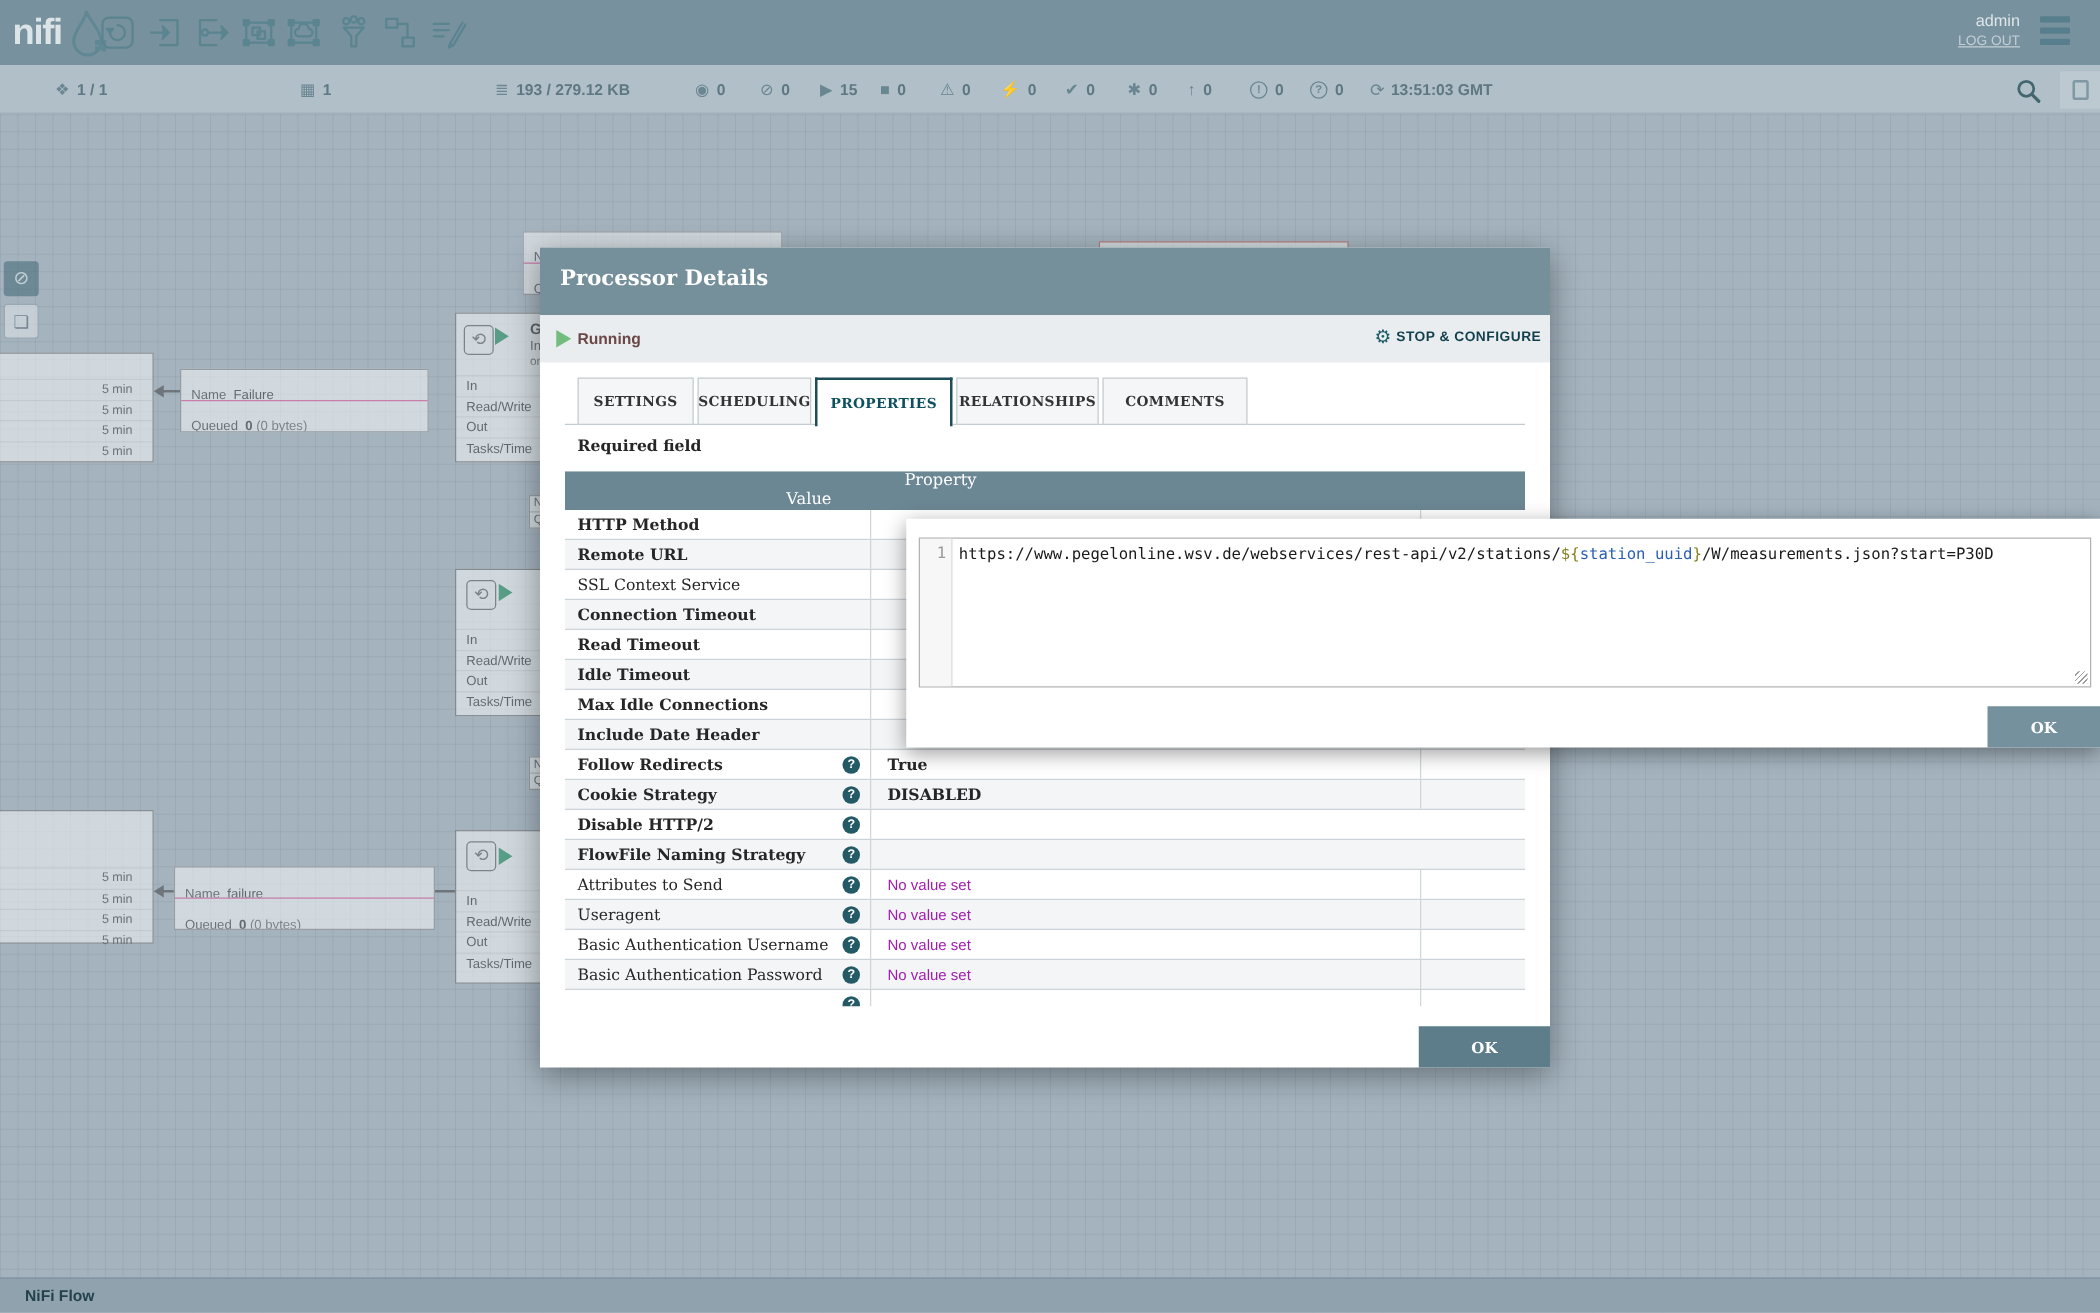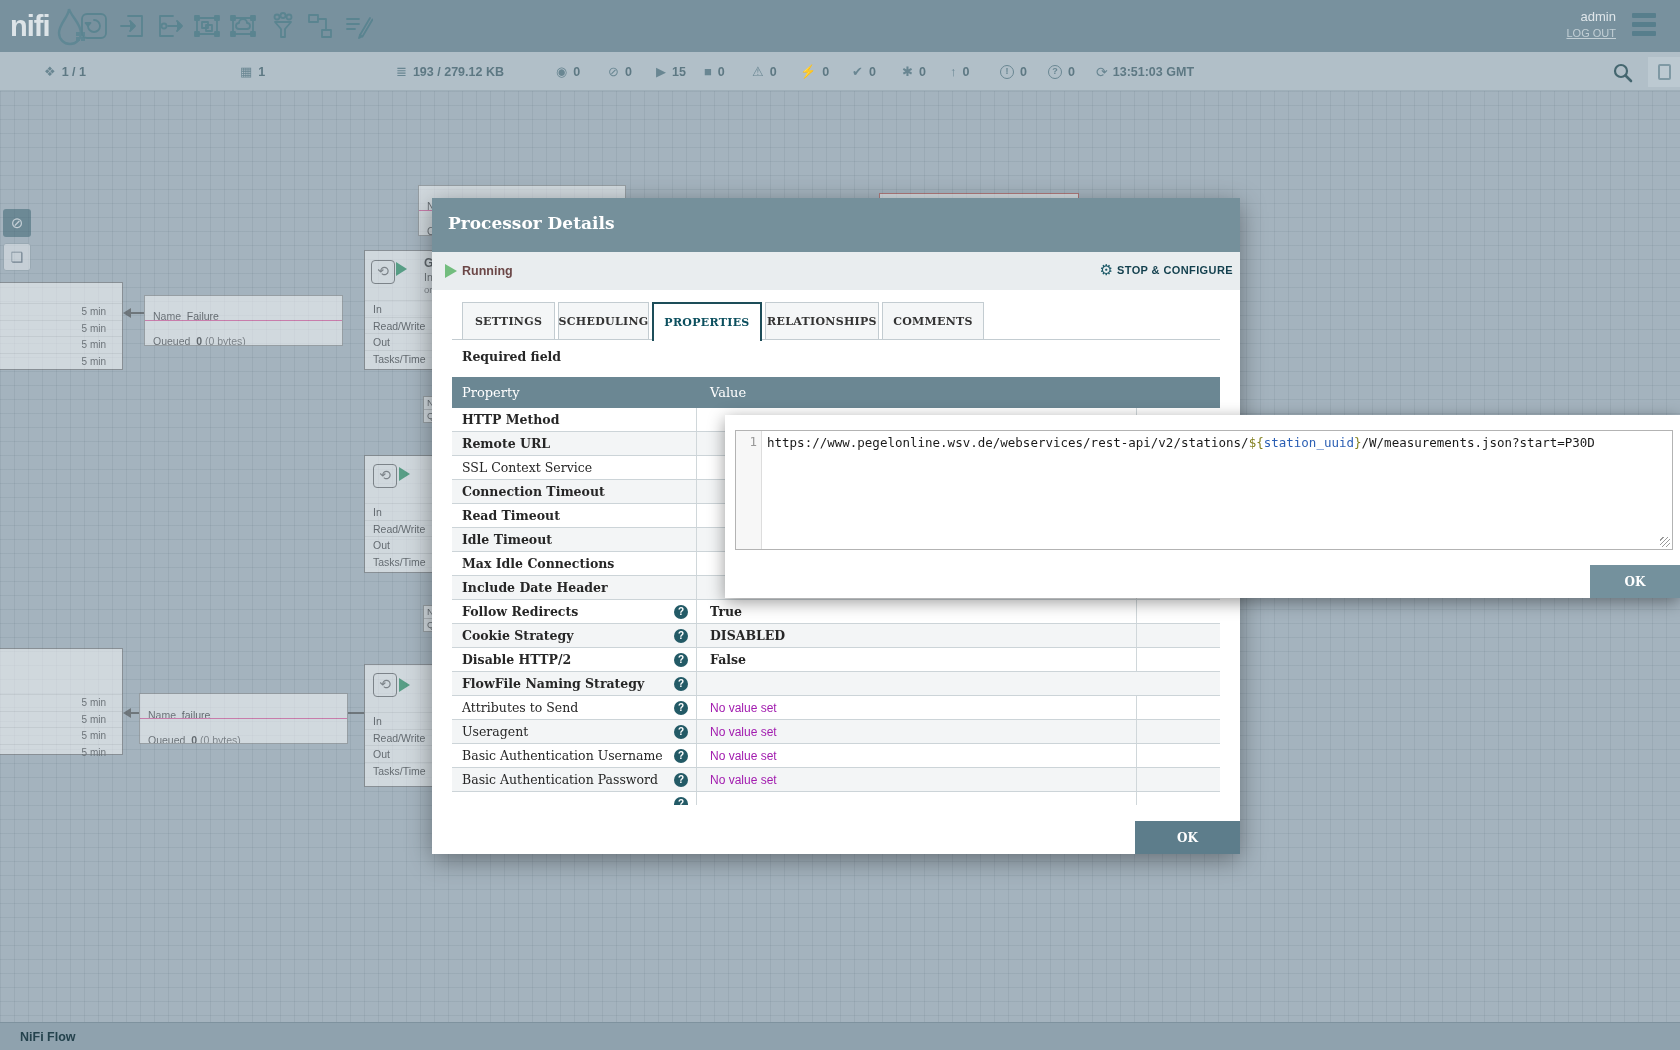--- a/index.html
+++ b/index.html
@@ -102,21 +102,21 @@
     background:#f4f6f7; border:1px solid #c3ccd1; font-family:"DejaVu Serif", serif;
     font-weight:bold; font-size:11px; color:#333; letter-spacing:.3px; }
   .tab.active { background:#fff; border:2px solid #1d4d59; border-bottom:none; height:39px;
     color:#0c4f5e; position:relative; z-index:2; }
   #tab-underline { position:absolute; left:20px; right:20px; top:141px; height:1px; background:#c3ccd1; }
   #required-note { position:absolute; left:30px; top:151px; font-family:"DejaVu Serif", serif;
     font-weight:bold; font-size:12.5px; color:#262626; }
 
   #ptable { position:absolute; left:20px; top:179px; width:768px; height:428px; overflow:hidden; }
   #ptable-head { display:flex; height:31px; background:#6b8793; color:#fff;
-    font-family:"DejaVu Serif", serif; font-size:13px; align-items:center; }
+    font-family:"DejaVu Serif", serif; font-size:13px; align-items:center;flex-direction:column; }
   .ph-prop { width:245px; padding-left:10px; }
   .ph-val { width:440px; padding-left:13px; }
   .prow { display:flex; height:24px; background:#fff; border-bottom:1px solid #ccd4d8; }
   .prow.even { background:#f3f5f6; }
   .pcell { height:100%; display:flex; align-items:center; }
   .pcell.pname { width:245px; padding-left:10px; border-right:1px solid #d0d7da; position:relative; }
   .pcell.pval { width:440px; padding-left:13px; border-right:1px solid #d0d7da; }
   .pcell.pfill { flex:1; }
   .pname-text { font-family:"DejaVu Serif", serif; font-size:12.5px; color:#262626; white-space:nowrap; }
   .pname-text.req { font-weight:bold; }
@@ -421,21 +421,21 @@
         <span id="stopcfg-label">STOP &amp; CONFIGURE</span>
       </div>
     </div>
 
     <div id="tab-underline"></div>
     <div id="tabs">
       <div class="tab" style="width:93px">SETTINGS</div>
       <div class="tab" style="width:91px">SCHEDULING</div>
       <div class="tab active" style="width:110px">PROPERTIES</div>
       <div class="tab" style="width:114px">RELATIONSHIPS</div>
-      <div class="tab" style="width:102px">COMMENTS</div>
+      <div class="tab" style="width:116px">COMMENTS</div>
     </div>
 
     <div id="required-note">Required field</div>
 
     <div id="ptable">
       <div id="ptable-head">
         <div class="ph-prop">Property</div>
         <div class="ph-val">Value</div>
       </div>
       <div id="ptable-body">
@@ -528,23 +528,20 @@
             </div>
             <div class="pcell pval">
               <span class="pval-text">DISABLED</span>
             </div>
             <div class="pcell pfill"></div>
           </div>
           <div class="prow">
             <div class="pcell pname">
               <span class="pname-text req">Disable HTTP/2</span>
               <span class="phelp">?</span>
-            </div>
-            <div class="pcell pval">
-              <span class="pval-text">False</span>
             </div>
             <div class="pcell pfill"></div>
           </div>
           <div class="prow even">
             <div class="pcell pname">
               <span class="pname-text req">FlowFile Naming Strategy</span>
               <span class="phelp">?</span>
             </div>
             <div class="pcell pfill"></div>
           </div>

